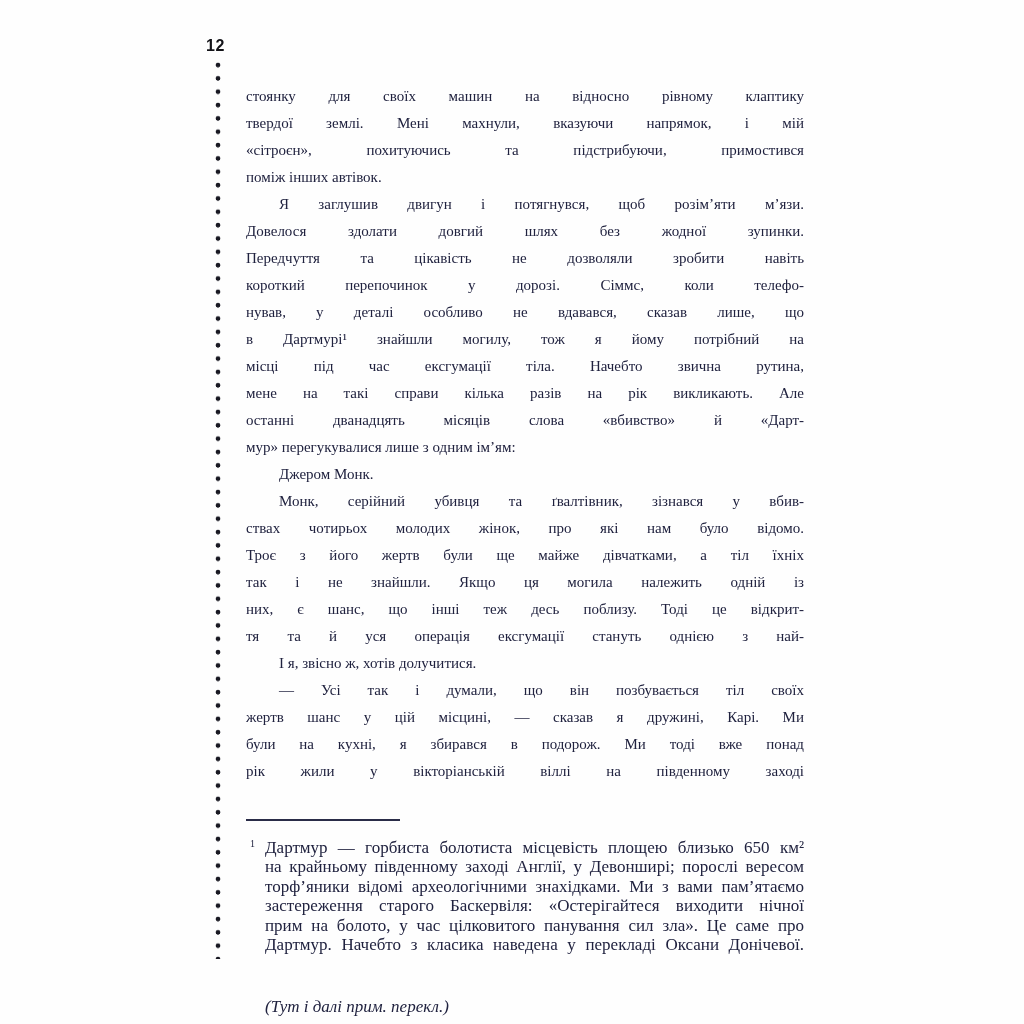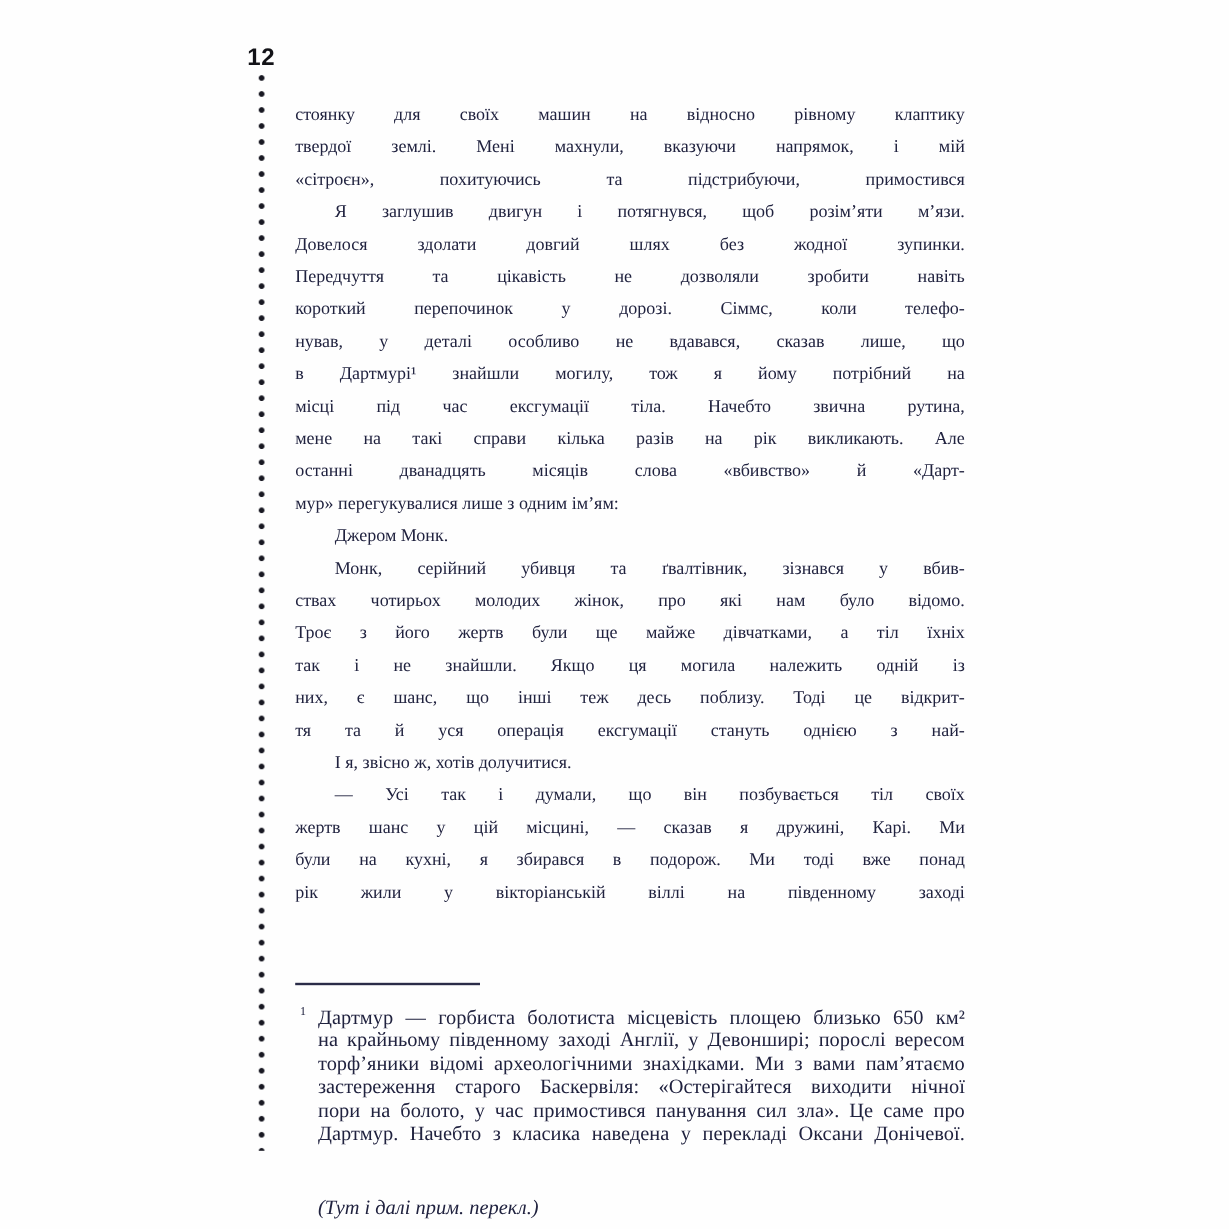--- a/index.html
+++ b/index.html
@@ -14,21 +14,21 @@
     overflow: hidden;
     font-family: "Liberation Serif", serif;
     color: #20223f;
   }
   .page-number {
     position: absolute;
     left: 206px;
     top: 37px;
     font-family: "Liberation Sans", sans-serif;
     font-weight: bold;
-    font-size: 20px;
+    font-size: 16px;
     letter-spacing: 0.5px;
     color: #131318;
   }
   .dotted-line {
     position: absolute;
     left: 214px;
     top: 61px;
     width: 8px;
     height: 898px;
     background-image: radial-gradient(circle at 4px 4px, #181822 2px, rgba(0,0,0,0) 2.7px);
@@ -104,20 +104,21 @@
 <body>
 
 <div class="page-number">12</div>
 
 <div class="dotted-line"></div>
 
 <div class="body-text">
     <div class="line">стоянку для своїх машин на відносно рівному клаптику</div>
     <div class="line">твердої землі. Мені махнули, вказуючи напрямок, і мій</div>
     <div class="line">«сітроєн», похитуючись та підстрибуючи, примостився</div>
+    <div class="line flush">поміж інших автівок.</div>
     <div class="line indent">Я заглушив двигун і потягнувся, щоб розім’яти м’язи.</div>
     <div class="line">Довелося здолати довгий шлях без жодної зупинки.</div>
     <div class="line">Передчуття та цікавість не дозволяли зробити навіть</div>
     <div class="line">короткий перепочинок у дорозі. Сіммс, коли телефо-</div>
     <div class="line">нував, у деталі особливо не вдавався, сказав лише, що</div>
     <div class="line">в Дартмурі¹ знайшли могилу, тож я йому потрібний на</div>
     <div class="line">місці під час ексгумації тіла. Начебто звична рутина,</div>
     <div class="line">мене на такі справи кілька разів на рік викликають. Але</div>
     <div class="line">останні дванадцять місяців слова «вбивство» й «Дарт-</div>
     <div class="line flush">мур» перегукувалися лише з одним ім’ям:</div>
@@ -135,16 +136,16 @@
     <div class="line">рік жили у вікторіанській віллі на південному заході</div>
   </div>
 
 <div class="fn-rule"></div>
 
 <div class="footnote">
     <div class="fline"><sup class="fn-marker">1</sup><span class="fn-first-text">Дартмур — горбиста болотиста місцевість площею близько 650 км²</span></div>
     <div class="fline">на крайньому південному заході Англії, у Девонширі; порослі вересом</div>
     <div class="fline">торф’яники відомі археологічними знахідками. Ми з вами пам’ятаємо</div>
     <div class="fline">застереження старого Баскервіля: «Остерігайтеся виходити нічної</div>
-    <div class="fline">пори на болото, у час примостився панування сил зла». Це саме про</div>
+    <div class="fline">прим на болото, у час цілковитого панування сил зла». Це саме про</div>
     <div class="fline">Дартмур. Начебто з класика наведена у перекладі Оксани Донічевої.</div>
     <div class="fline flush italic">(Тут і далі прим. перекл.)</div>
   </div>
 
 </body></html>

